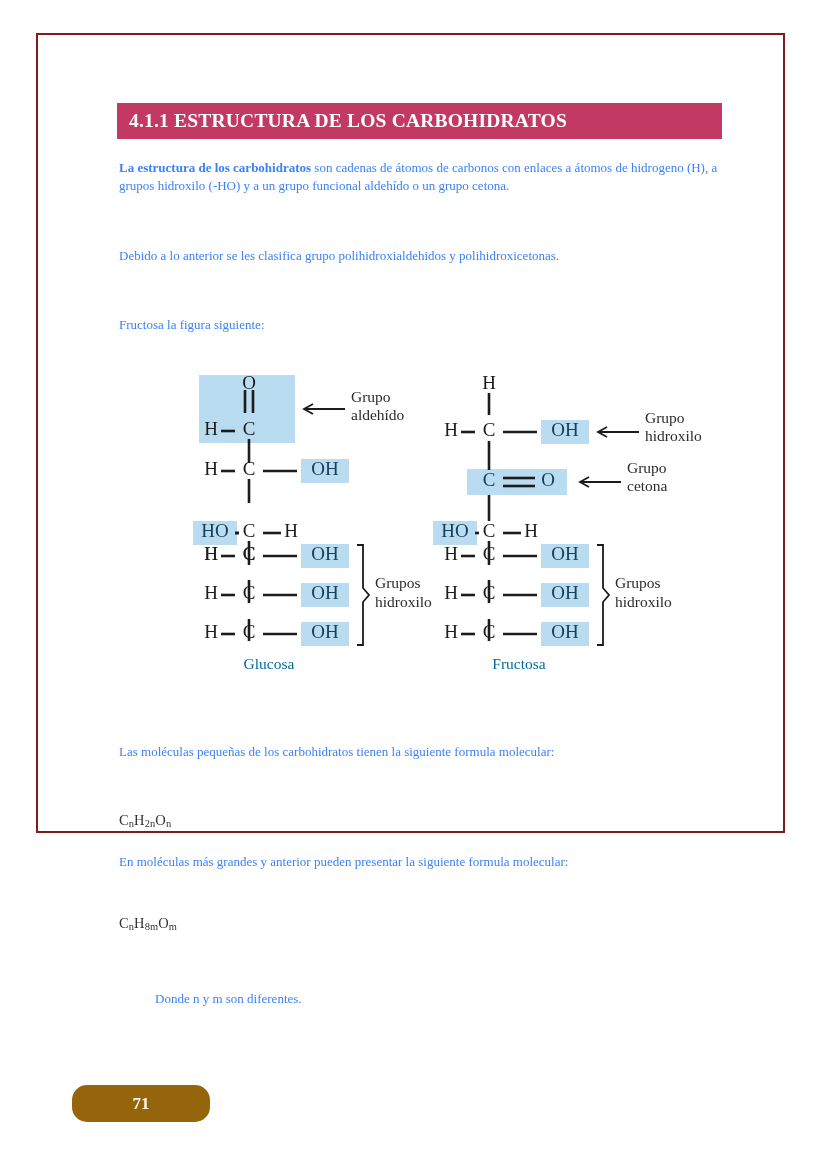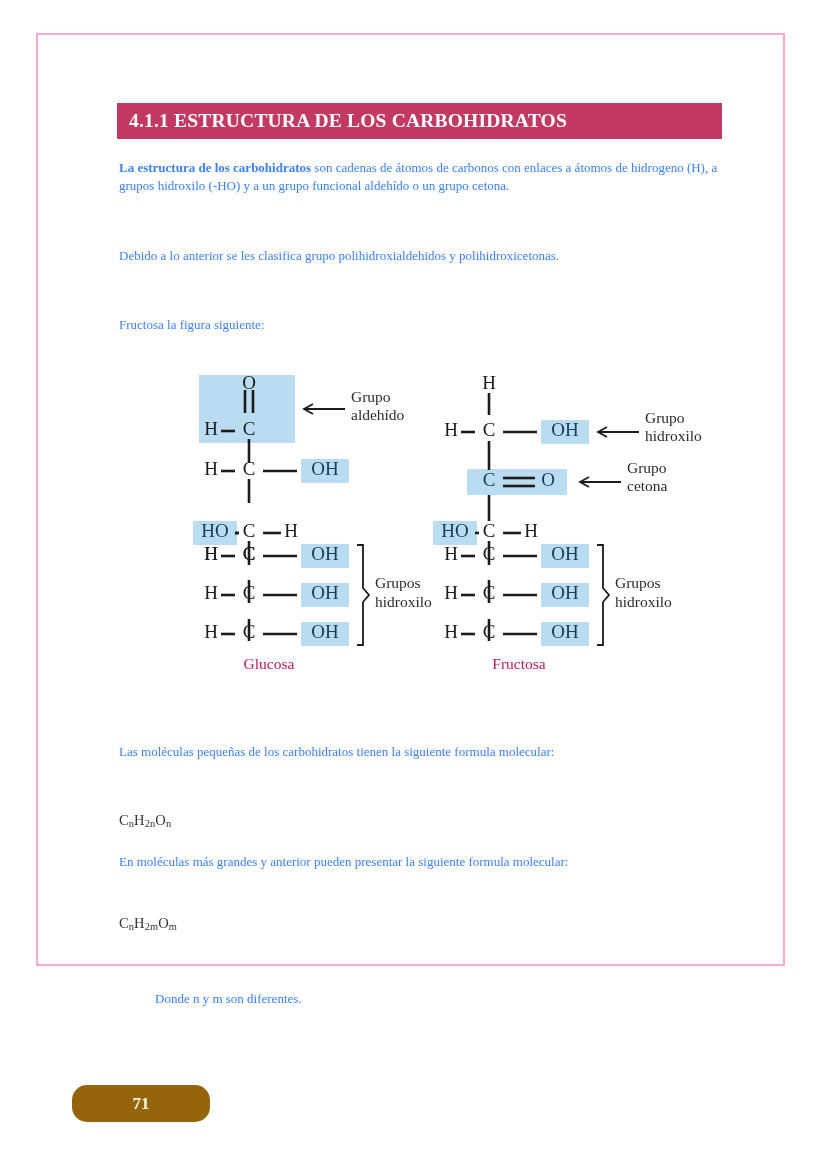--- a/index.html
+++ b/index.html
@@ -15,22 +15,22 @@
     position: relative;
     overflow: hidden;
   }
 
   
   .page-sheet {
     position: absolute;
     left: 36px;
     top: 33px;
     width: 749px;
-    height: 933px;
-    border: 2px solid #f9a8d4;
+    height: 800px;
+    border: 2px solid #7f1d1d;
     background: #ffffff;
     box-sizing: border-box;
   }
 
   .page-inner {
     position: absolute;
     left: 0; top: 0; right: 0; bottom: 0;
   }
 
   
@@ -105,21 +105,21 @@
   .mol-fructosa { left: 300px; }
 
   .mol-svg { position: absolute; left: 0; top: 0; }
 
   .mol-name {
     position: absolute;
     top: 300px;
     width: 300px;
     text-align: center;
     font-size: 15.5px;
-    color: #be185d;
+    color: #0369a1;
   }
   .mol-glucosa .mol-name { left: -58px; }
   .mol-fructosa .mol-name { left: -48px; }
 
   
   .page-number-box {
     position: absolute;
     left: 34px;
     top: 1050px;
     width: 138px;
@@ -337,21 +337,21 @@
 
     <div class="body-block p-small">Las moléculas pequeñas de los carbohidratos tienen la siguiente formula molecular:</div>
 
     <div class="formula f-one">
       <span>C</span><sub>n</sub><span>H</span><sub>2n</sub><span>O</span><sub>n</sub>
     </div>
 
     <div class="body-block p-large">En moléculas más grandes y anterior pueden presentar la siguiente formula molecular:</div>
 
     <div class="formula f-two">
-      <span>C</span><sub>n</sub><span>H</span><sub>2m</sub><span>O</span><sub>m</sub>
+      <span>C</span><sub>n</sub><span>H</span><sub>8m</sub><span>O</span><sub>m</sub>
     </div>
 
     <div class="body-block p-donde">Donde n y m son diferentes.</div>
 
     <div class="page-number-box">
       <span class="page-number-text">71</span>
     </div>
 
   </div>
 </div>

